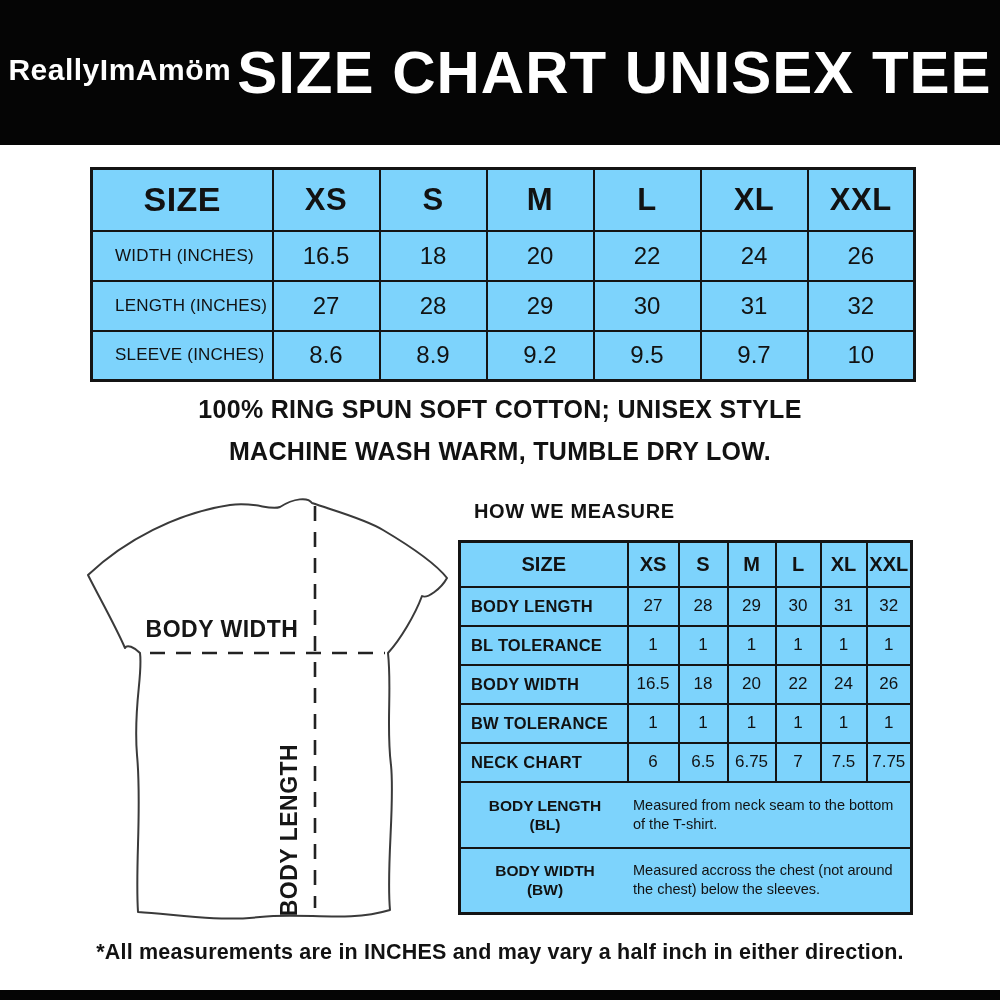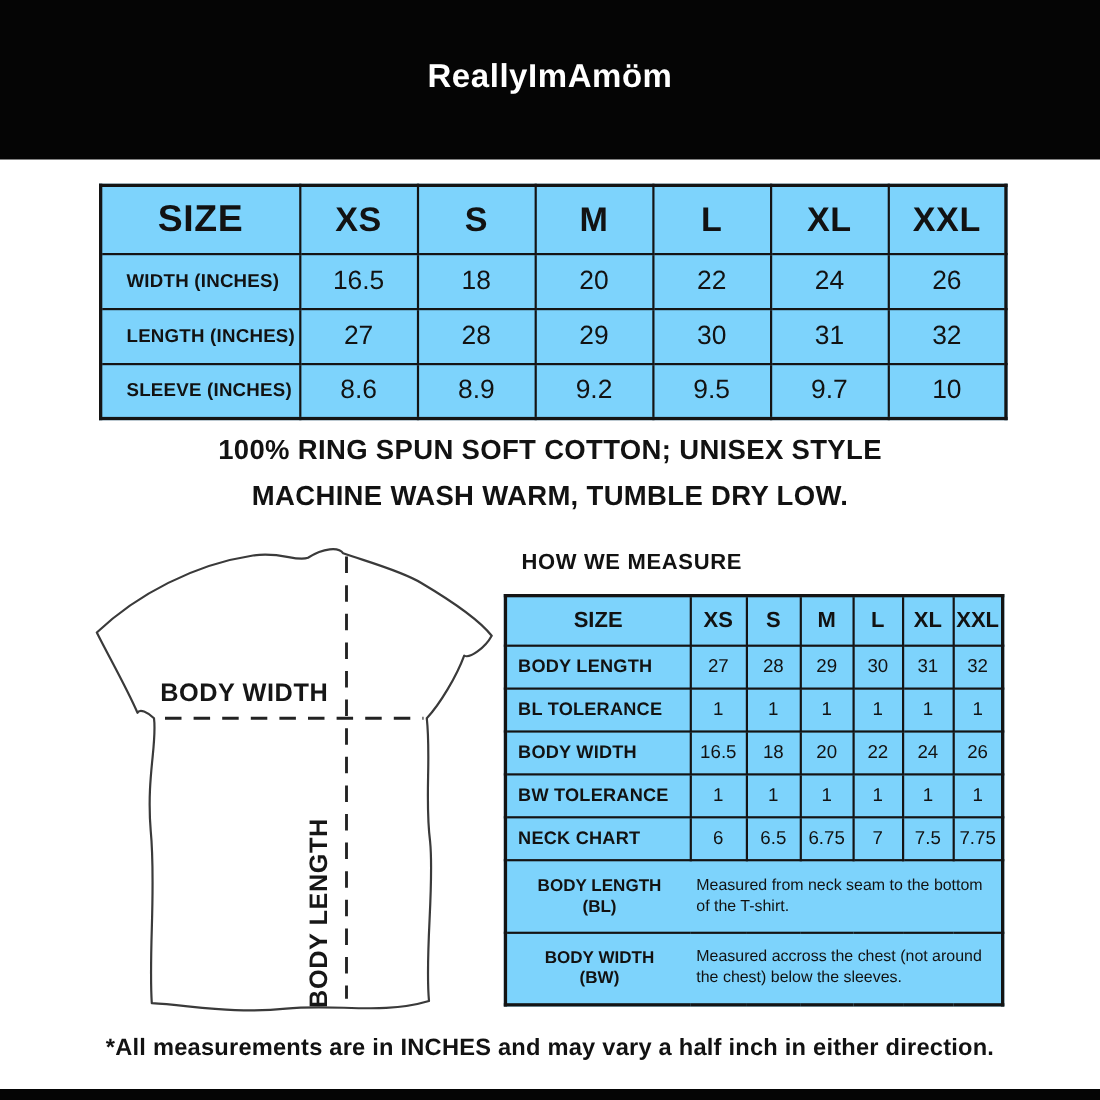--- a/index.html
+++ b/index.html
@@ -36,21 +36,21 @@
     position:absolute; left:90px; top:167px; width:823px; height:212px;
     border:3px solid #141414;
   }
   .main-table th {
     font-size:31px; font-weight:900; text-align:center; letter-spacing:0.5px;
   }
   .main-table .size-head { font-size:34px; }
   .main-table thead tr { height:62px; }
   .main-table tbody tr { height:50px; }
   .main-table .rowlabel {
-    font-size:17px; font-weight:700; text-align:left; padding-left:22px;
+    font-size:17px; font-weight:400; text-align:left; padding-left:22px;
     letter-spacing:0.2px;
   }
   .main-table .val { font-size:24px; font-weight:400; text-align:center; }
 
   
   .care {
     position:absolute; left:0; top:388px; width:1000px;
     text-align:center; font-size:25px; font-weight:800; line-height:42px;
     letter-spacing:0.3px;
   }
@@ -100,20 +100,21 @@
   .bottom-bar {
     position:absolute; left:0; top:990px; width:1000px; height:10px;
     background:#050505;
   }
 </style>
 </head>
 <body>
 
 <div class="header">
   <div class="brand">ReallyImAmöm</div>
+  <div class="title">SIZE CHART UNISEX TEE</div>
 </div>
 
 <table class="main-table">
   <thead>
     <tr>
       <th class="size-head">SIZE</th>
       <th>XS</th>
       <th>S</th>
       <th>M</th>
       <th>L</th>

